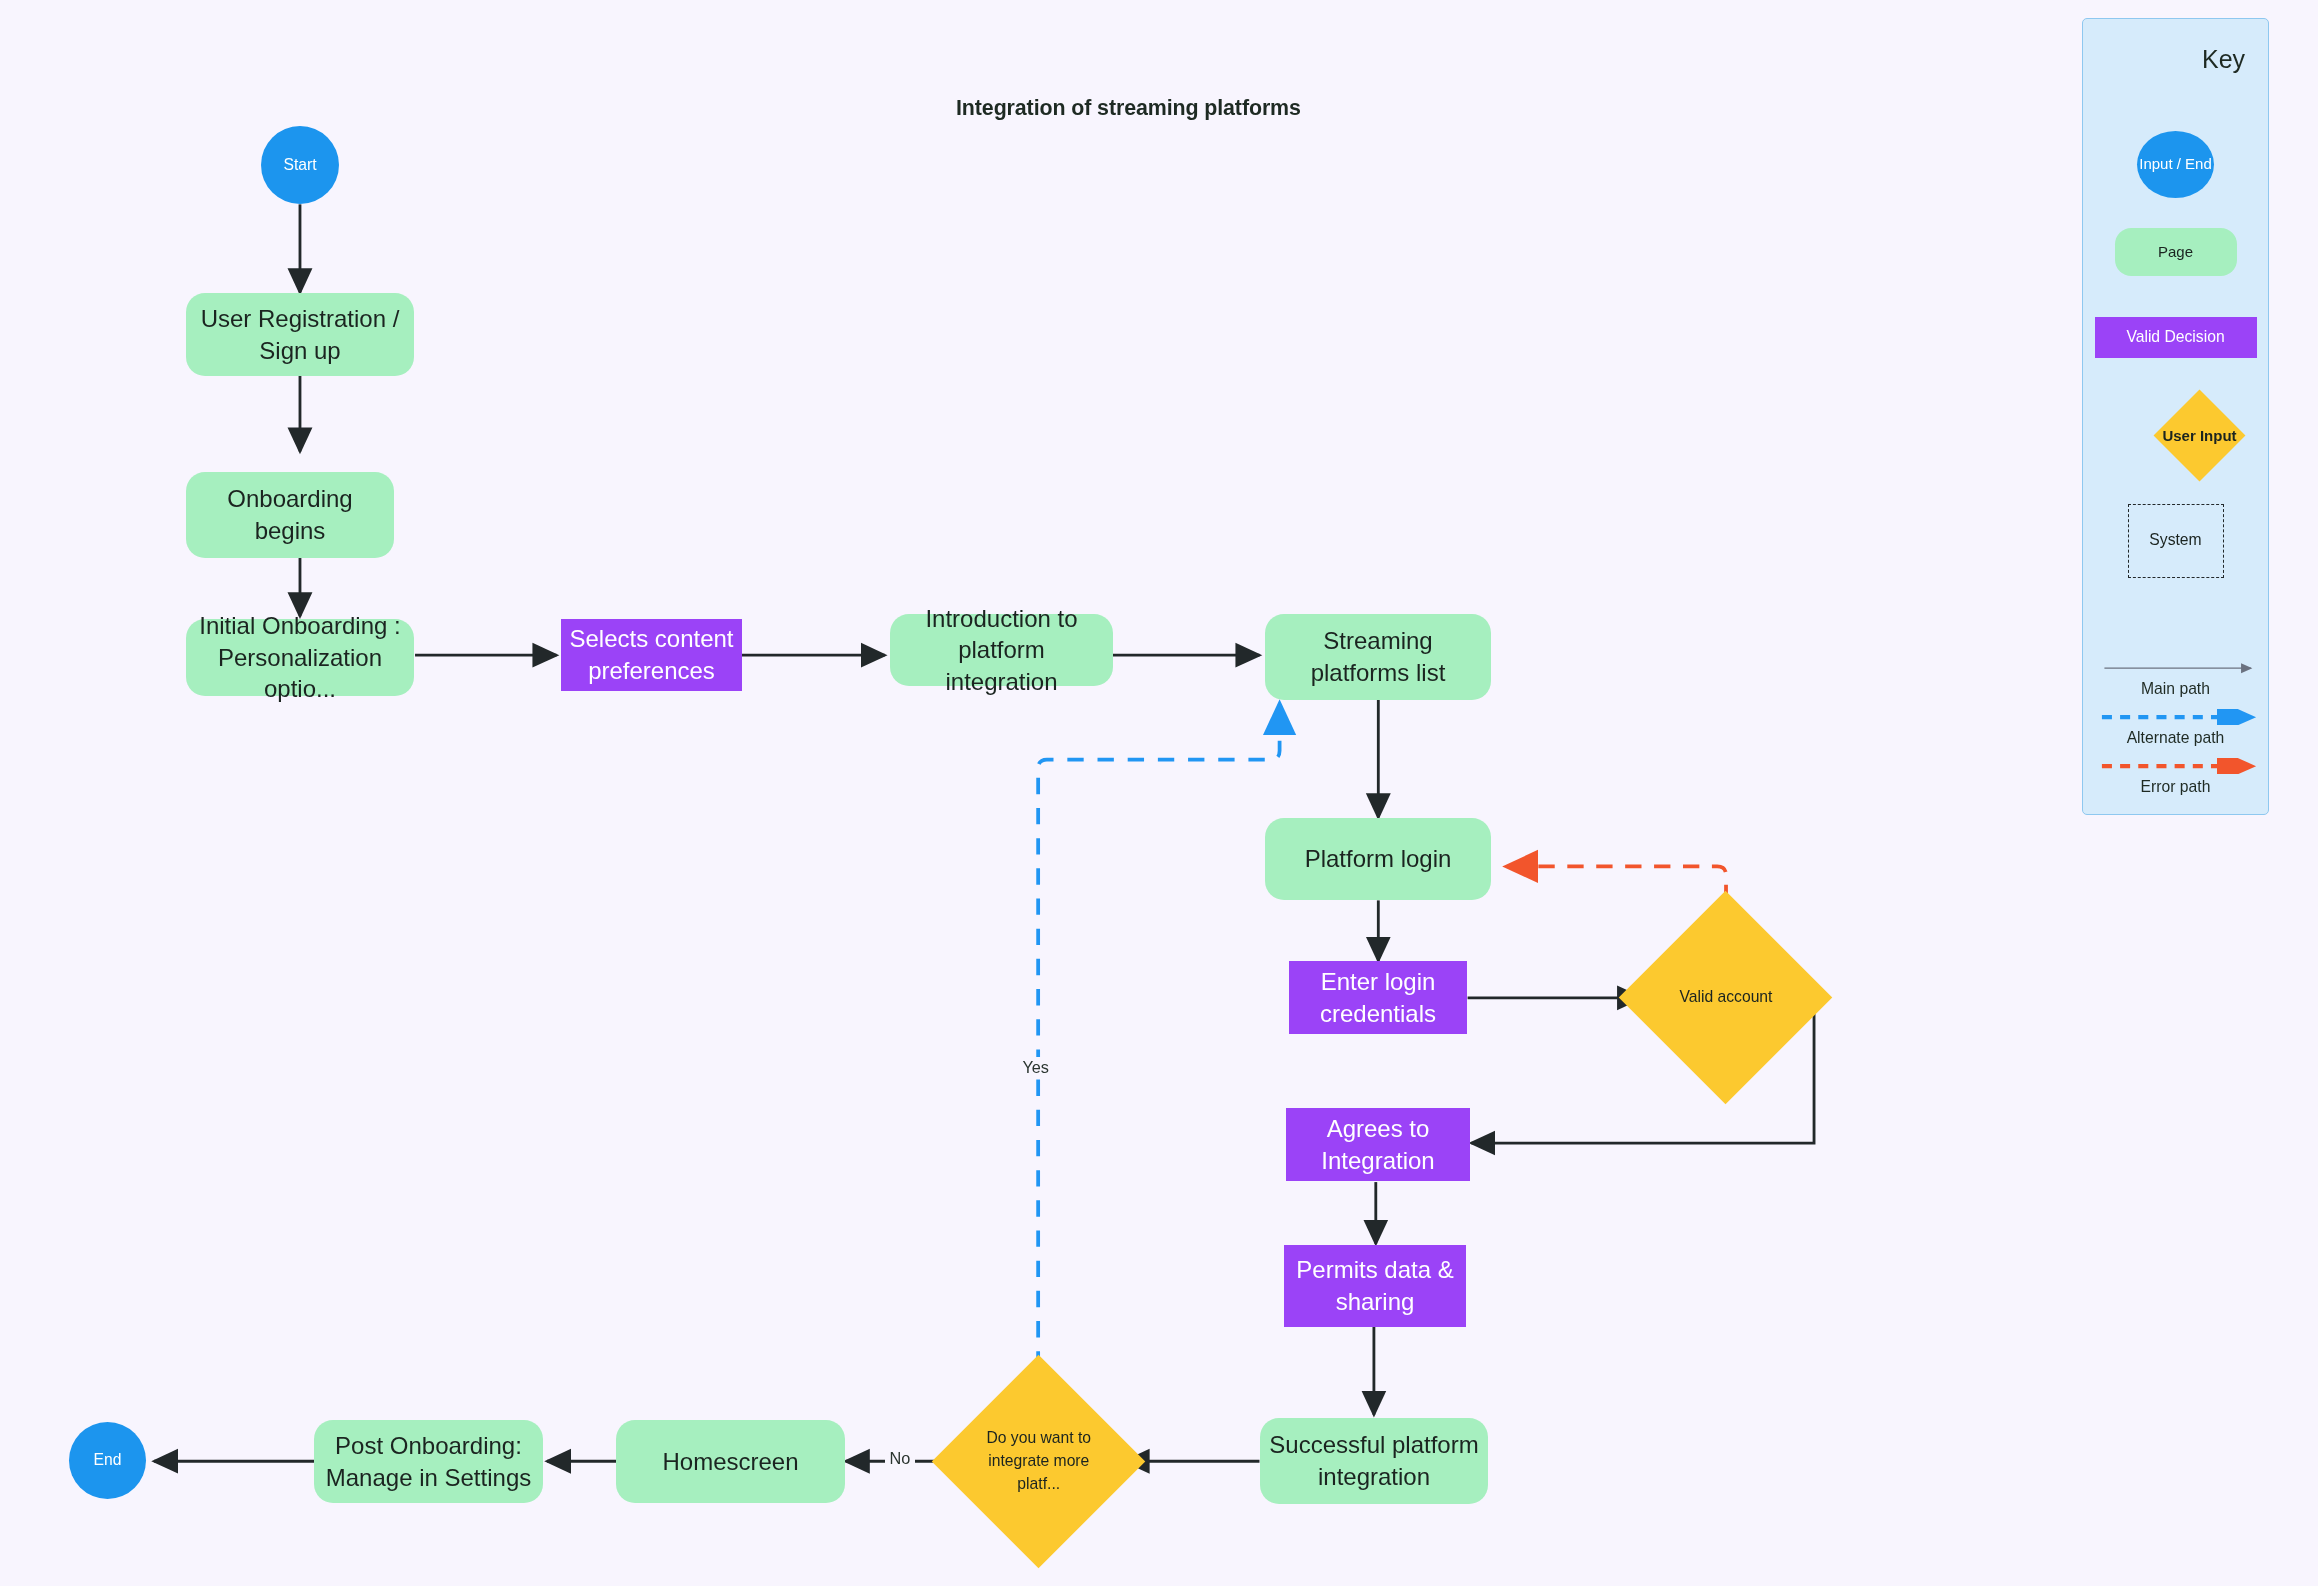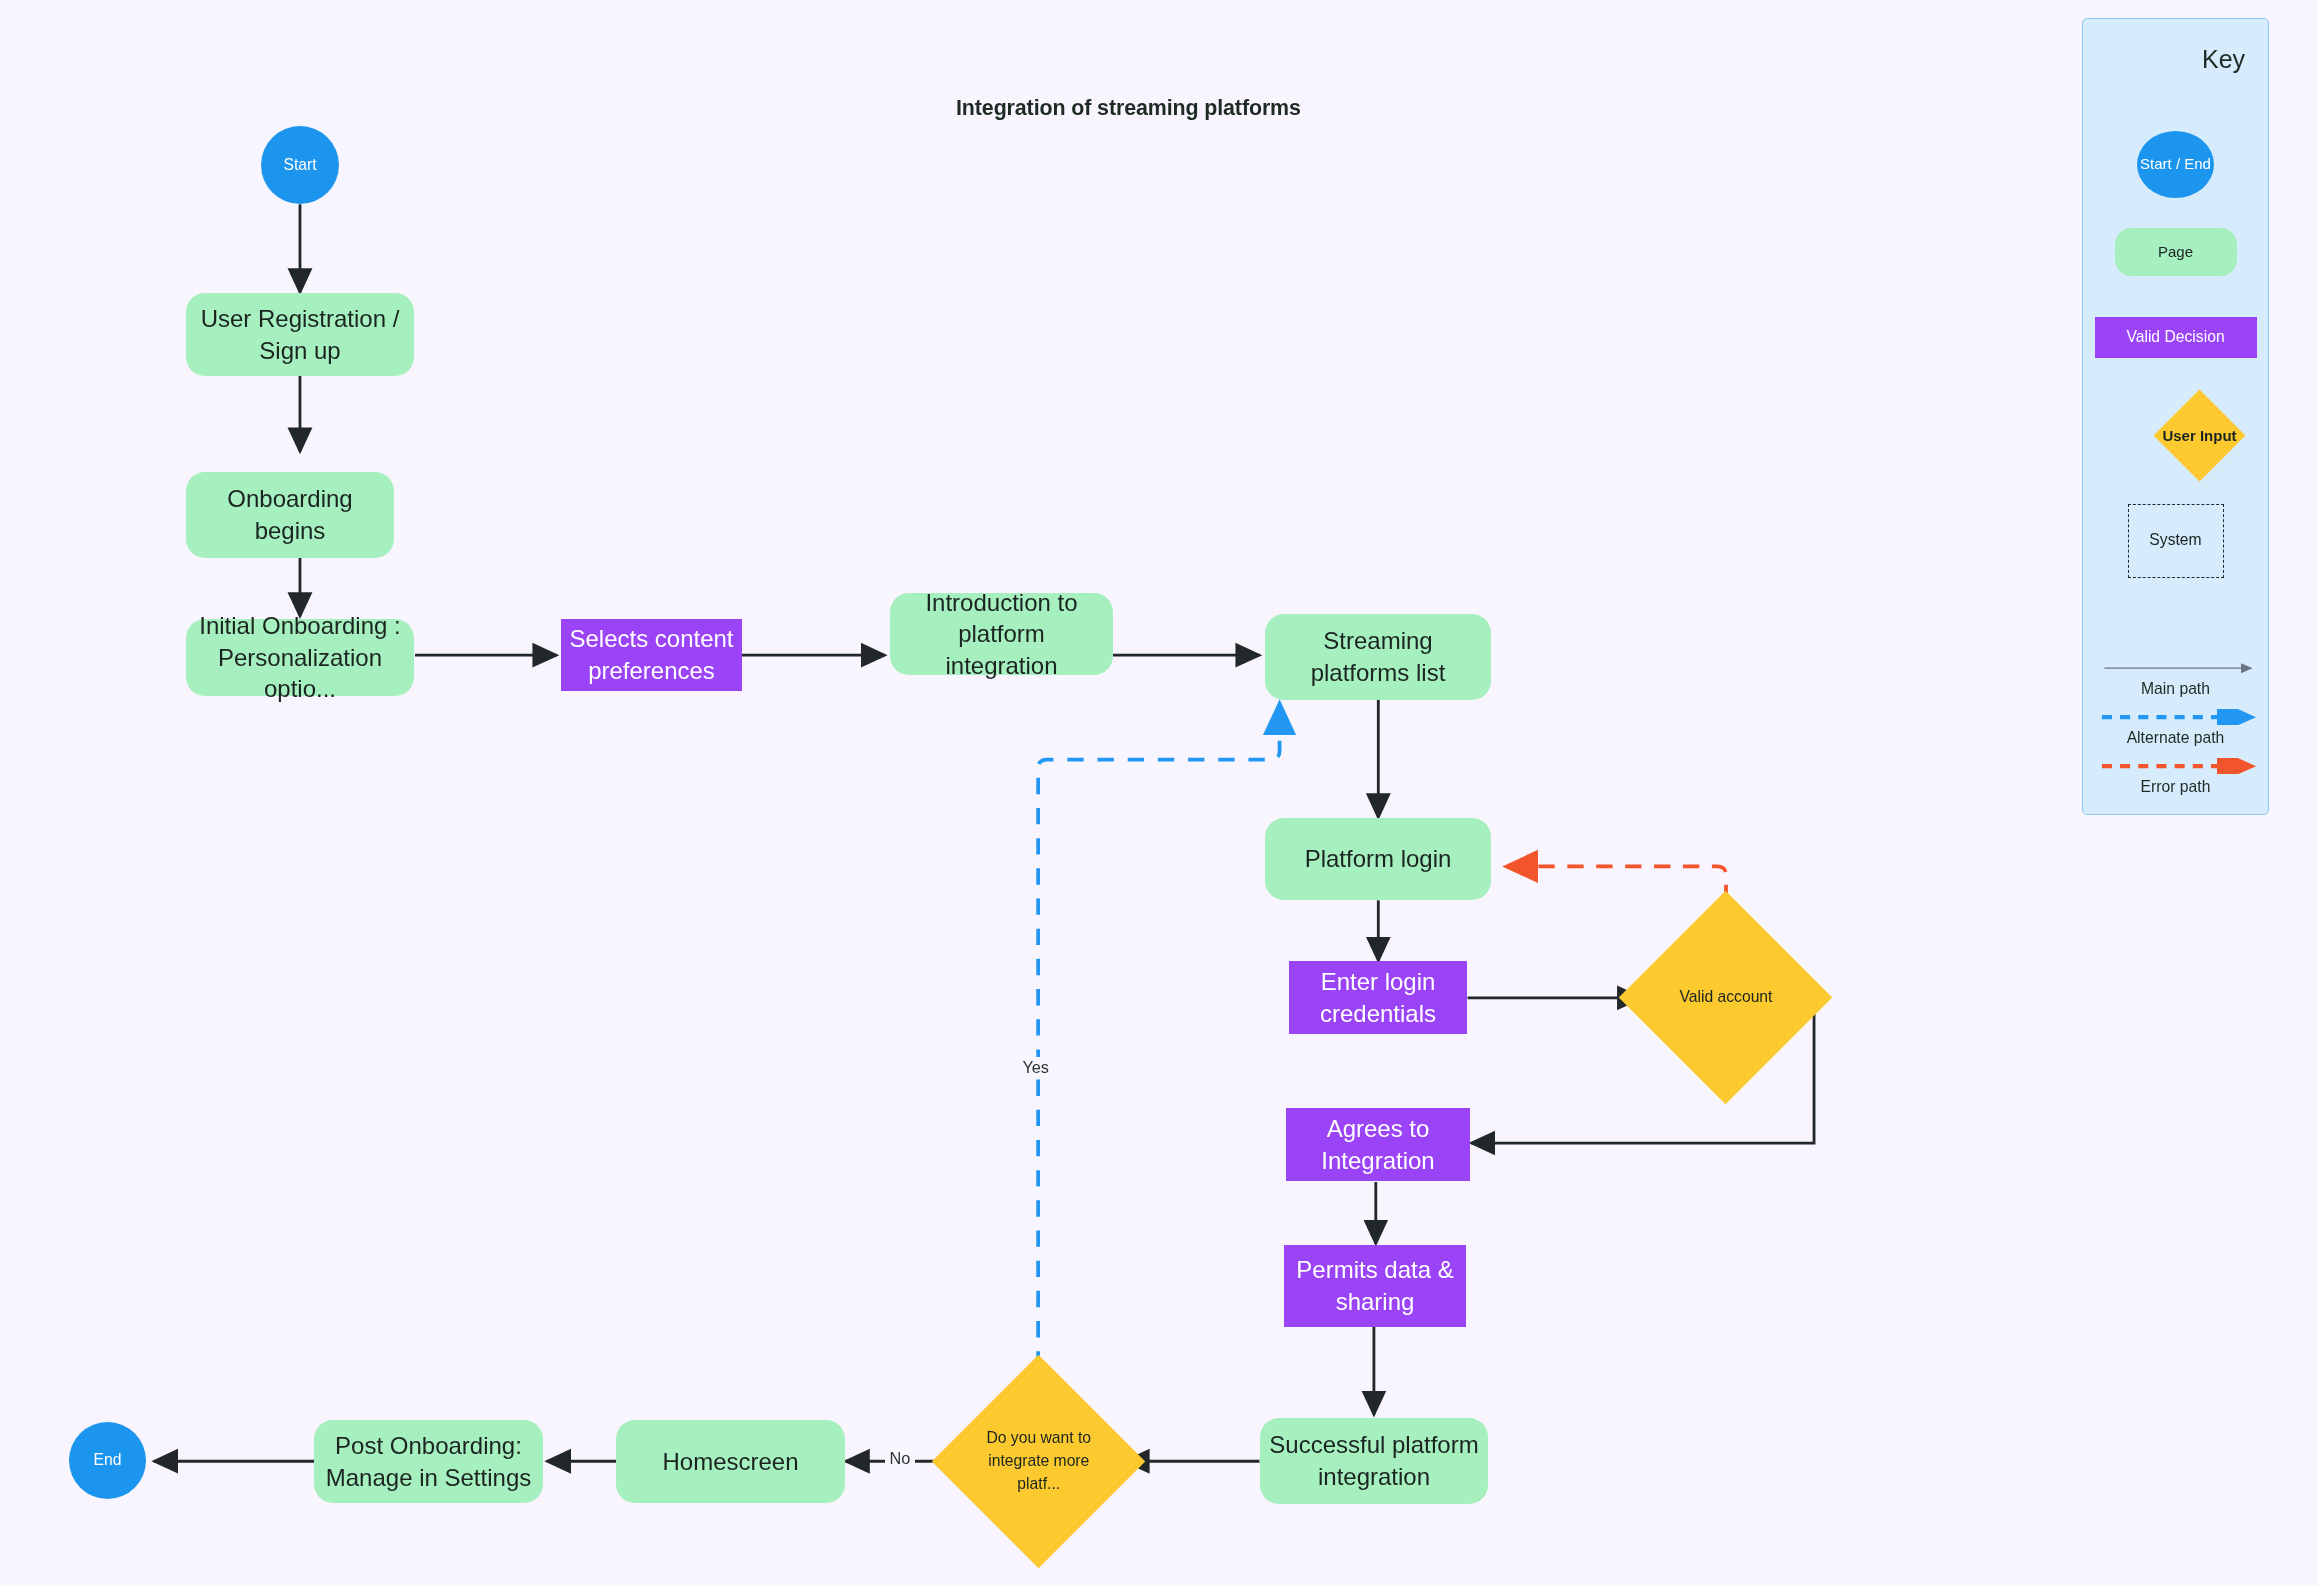--- a/index.html
+++ b/index.html
@@ -223,21 +223,21 @@
   </div>
 
   <div class="node page" style="left:186px; top:619px; width:228px; height:77px;">
     <span>Initial Onboarding : Personalization optio...</span>
   </div>
 
   <div class="node userdec" style="left:561px; top:619px; width:181px; height:72px;">
     <span>Selects content preferences</span>
   </div>
 
-  <div class="node page" style="left:890px; top:593px; width:223px; height:82px;">
+  <div class="node page" style="left:890px; top:614px; width:223px; height:72px;">
     <span>Introduction to platform integration</span>
   </div>
 
   <div class="node page" style="left:1265px; top:614px; width:226px; height:86px;">
     <span>Streaming platforms list</span>
   </div>
 
   <div class="node page" style="left:1265px; top:818px; width:226px; height:82px;">
     <span>Platform login</span>
   </div>
@@ -279,21 +279,21 @@
   </div>
 
   <div class="edge-label" style="left:1018px; top:1057px;">Yes</div>
   <div class="edge-label" style="left:885px; top:1448px;">No</div>
 
   <div id="key-panel">
     <div id="key-title">Key</div>
 
     <div class="key-item" style="top:112px;">
       <div class="key-shape k-term">
-        <span>Start / End</span>
+        <span>Input / End</span>
       </div>
     </div>
 
     <div class="key-item" style="top:209px;">
       <div class="key-shape k-page">
         <span>Page</span>
       </div>
     </div>
 
     <div class="key-item" style="top:298px;">

